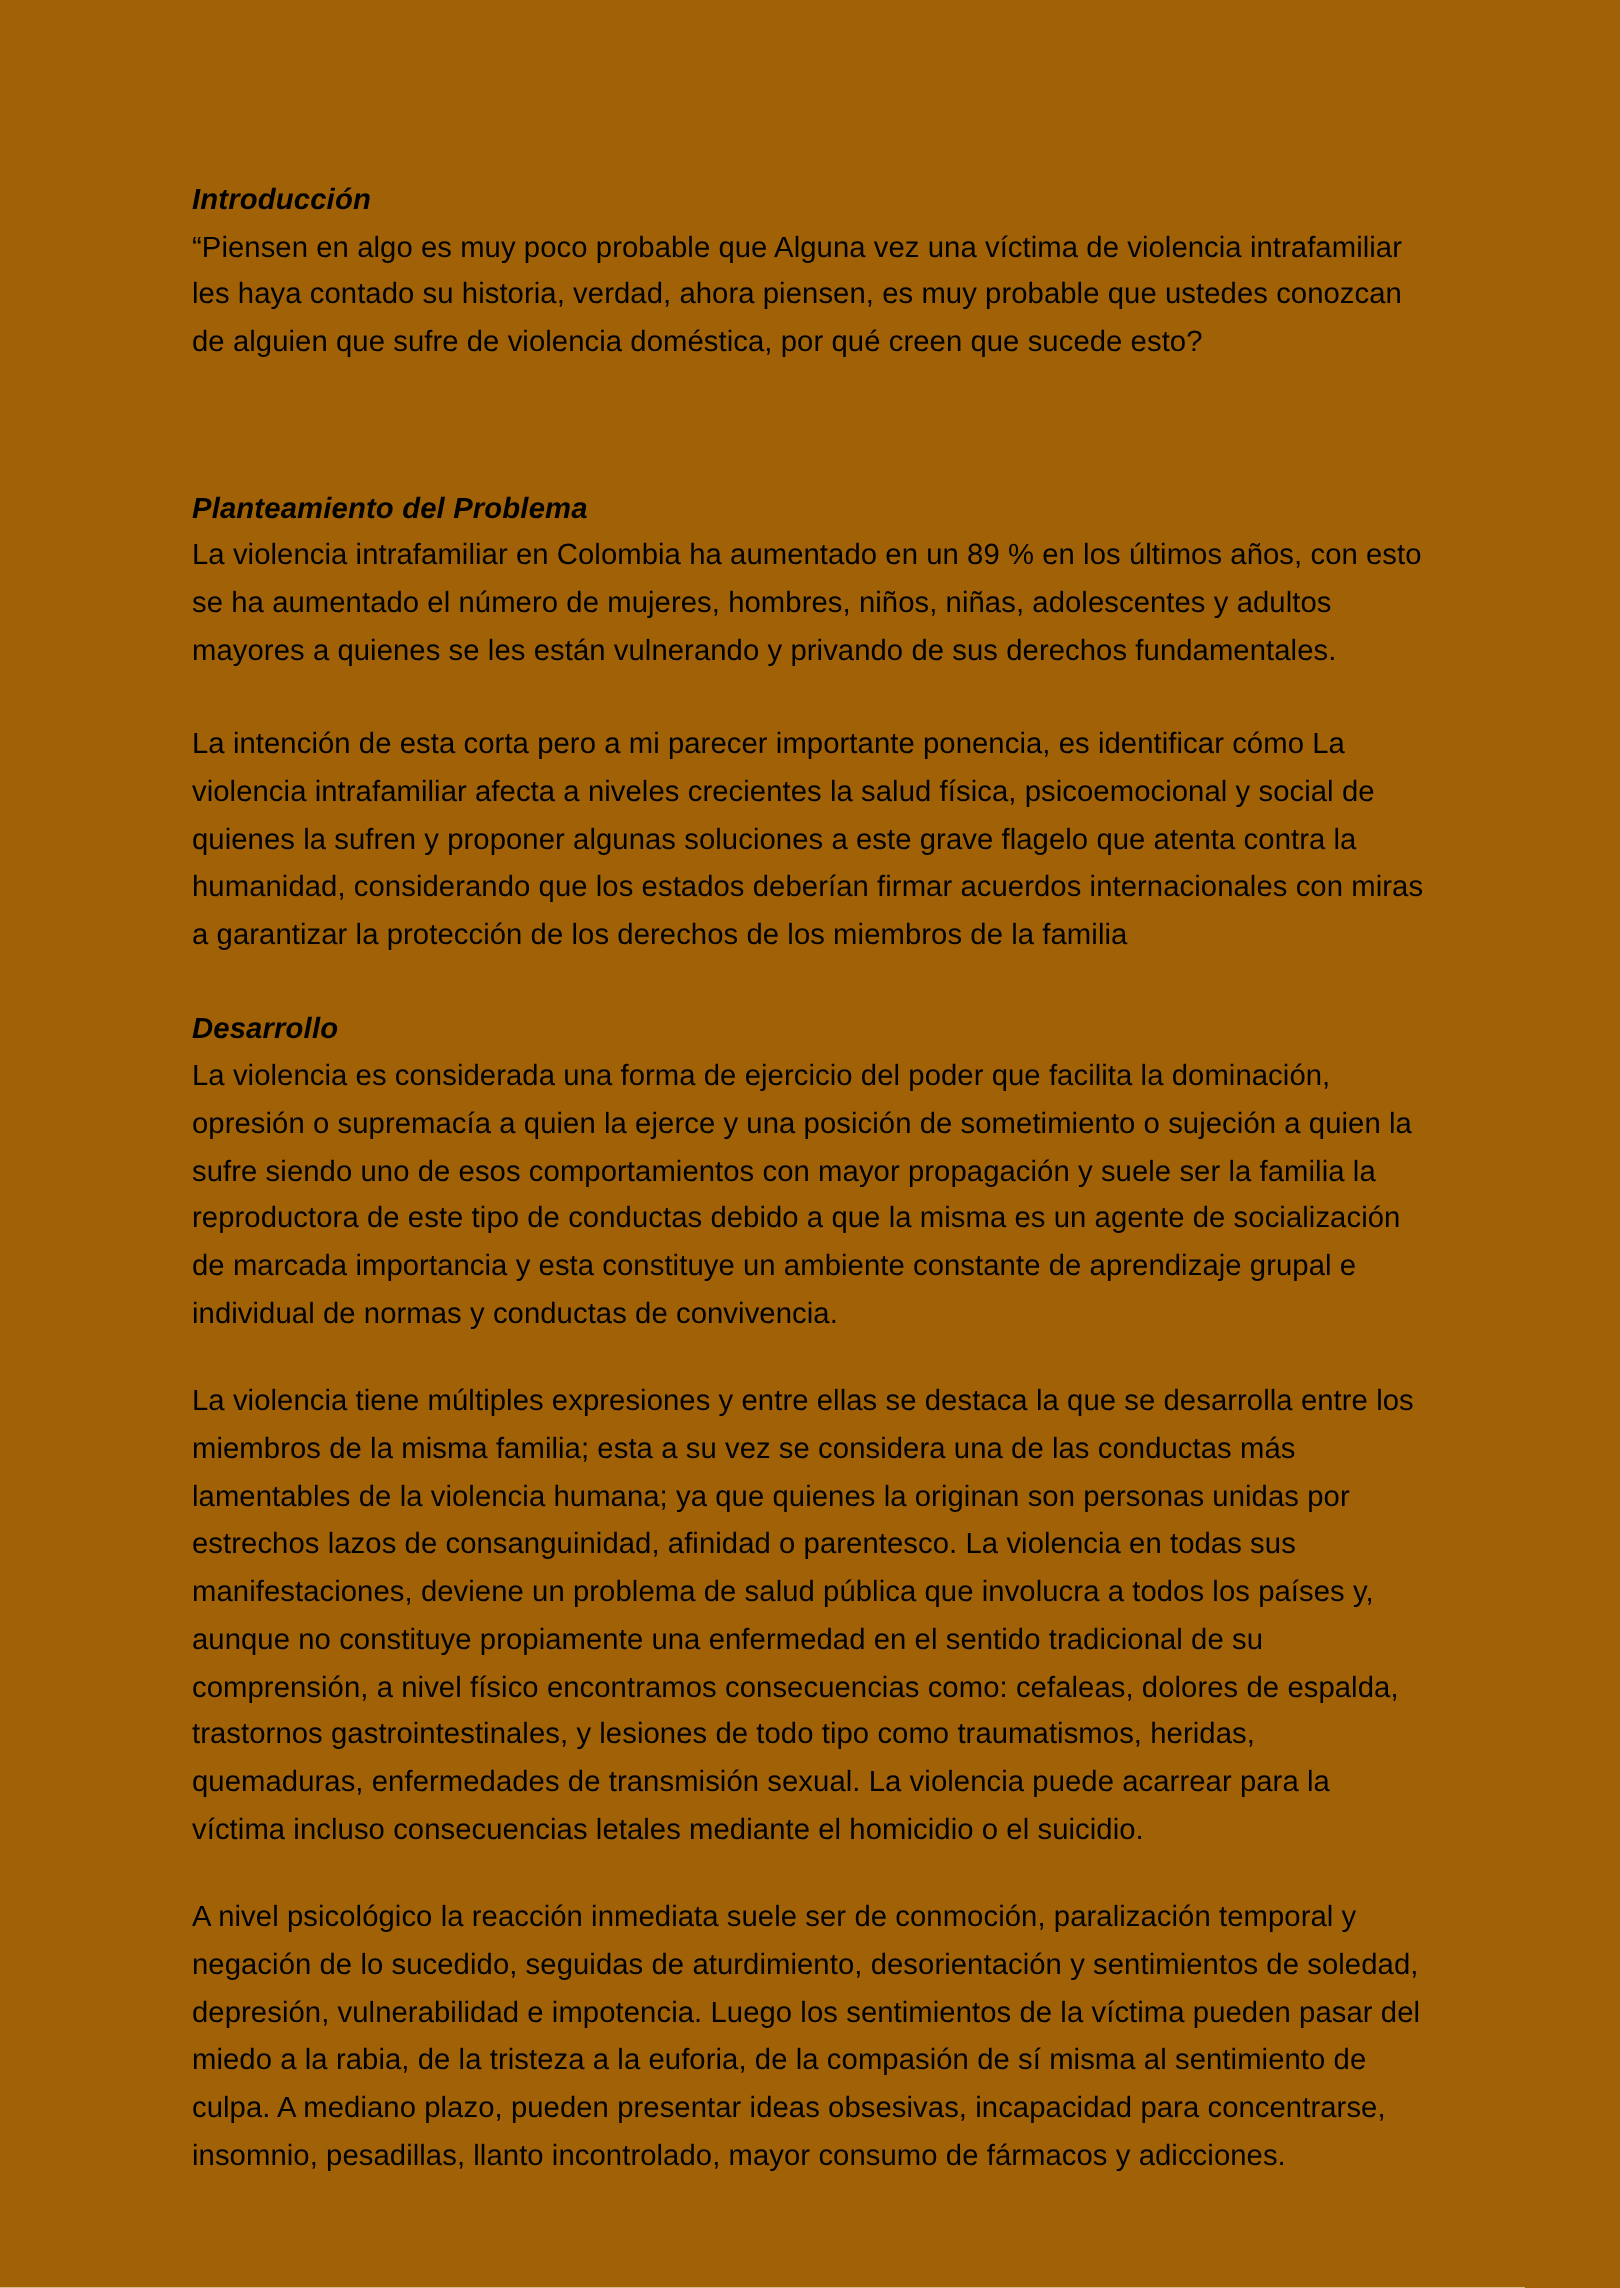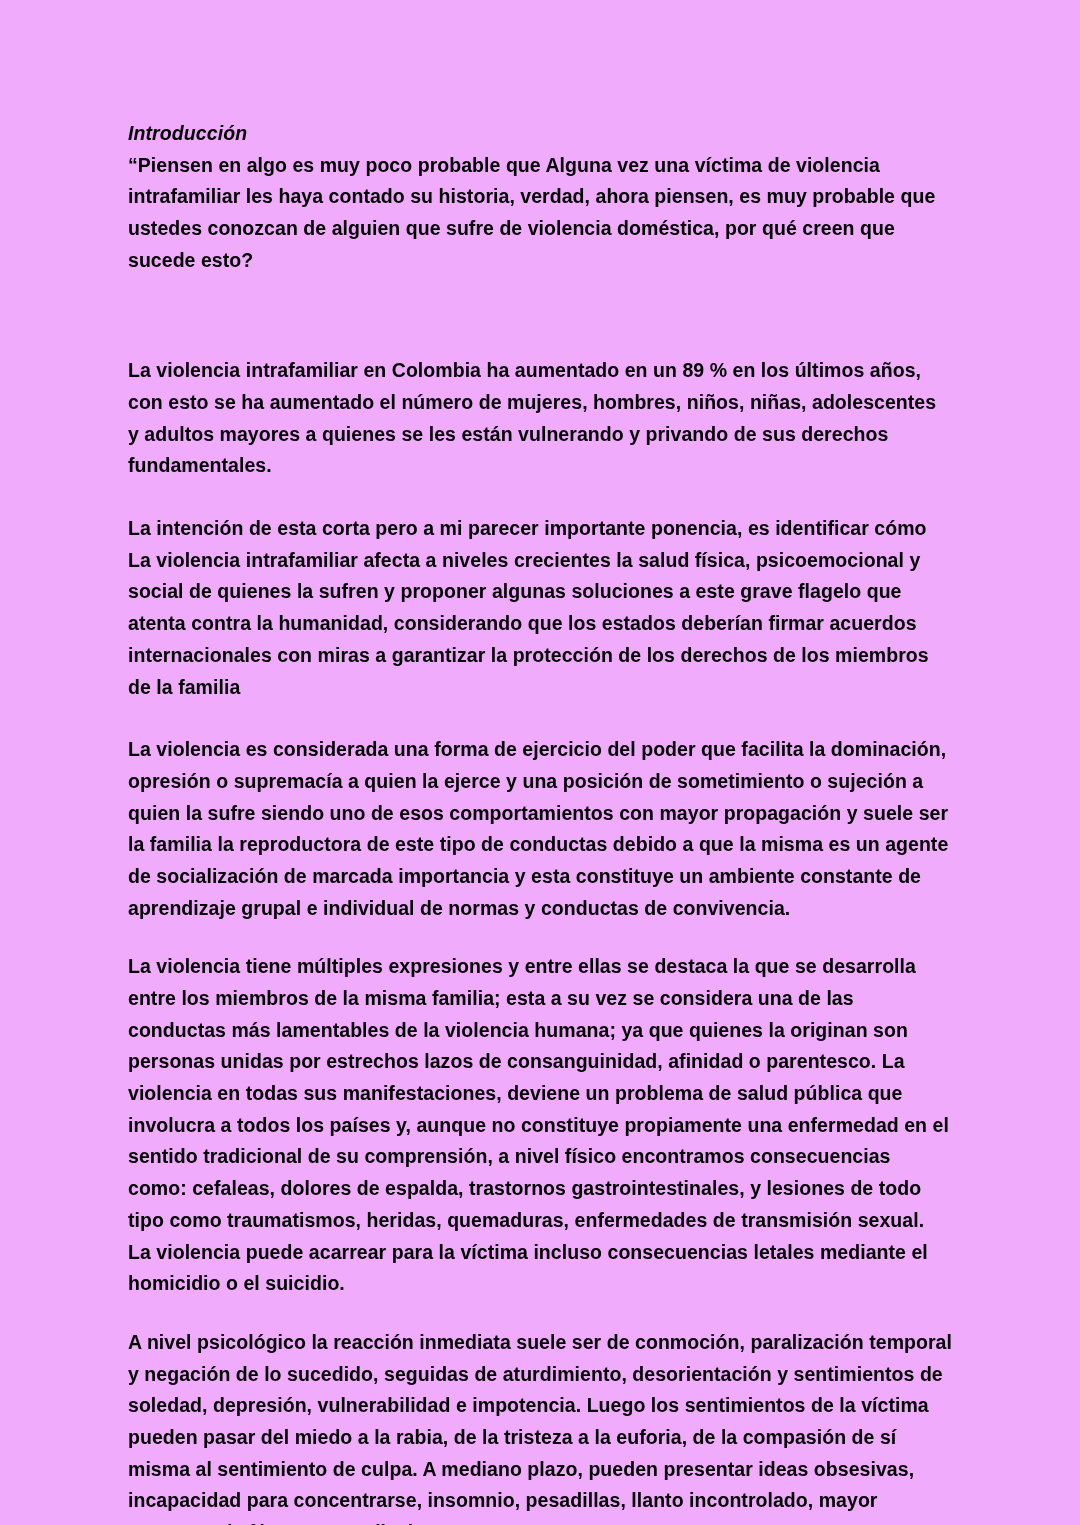--- a/index.html
+++ b/index.html
@@ -8,21 +8,21 @@
     background: #ffffff;
   }
   body {
     font-family: "Liberation Sans", sans-serif;
     color: #000000;
   }
   .page {
     width: 1080px;
     height: 1525px;
     position: relative;
-    background: #f0abfc;
+    background: #a16207;
     box-sizing: border-box;
     padding: 118px 128px 60px 128px;
     overflow: hidden;
   }
   .doc-body {
     width: 824px;
   }
   .section-heading {
     font-weight: bold;
     font-style: italic;
@@ -30,53 +30,54 @@
     line-height: 1.62;
     margin: 0 0 0 0;
     letter-spacing: 0.1px;
   }
   .para {
     font-size: 19.5px;
     line-height: 1.625;
     margin: 0;
     text-align: left;
     letter-spacing: 0.05px;
-    font-weight: bold;
   }
   .gap-small { height: 27px; }
   .gap-section { height: 52px; }
   .gap-subsection { height: 31px; }
 </style>
 </head>
 <body>
 
 <div class="page">
   <div class="doc-body">
 
     <div>
       <div class="section-heading">Introducción</div>
       <p class="para">“Piensen en algo es muy poco probable que Alguna vez una víctima de violencia intrafamiliar les haya  contado su historia, verdad,  ahora piensen, es muy probable que ustedes conozcan de alguien que sufre de violencia doméstica, por qué creen que sucede esto?</p>
       <div class="gap-small"></div>
     </div>
 
     <div class="gap-section"></div>
 
     <div>
+      <div class="section-heading">Planteamiento del Problema</div>
       <p class="para">La violencia intrafamiliar en Colombia ha aumentado en un 89 % en los últimos años, con esto se ha aumentado el número de mujeres, hombres, niños, niñas, adolescentes y adultos mayores a quienes se les están vulnerando y privando de sus derechos fundamentales.</p>
     </div>
 
     <div class="gap-subsection"></div>
 
     <div>
       <p class="para">La intención de esta corta pero a mi parecer importante ponencia, es identificar cómo La violencia intrafamiliar afecta a niveles crecientes la salud física, psicoemocional y social de quienes la sufren y proponer algunas soluciones a este grave flagelo que atenta contra la humanidad, considerando que los estados deberían firmar acuerdos internacionales con miras a garantizar la protección de los derechos de los miembros de la familia</p>
     </div>
 
     <div class="gap-subsection"></div>
 
     <div>
+      <div class="section-heading">Desarrollo</div>
       <p class="para">La violencia es considerada una forma de ejercicio del poder que facilita la dominación, opresión o supremacía a quien la ejerce y una posición de sometimiento o sujeción a quien la sufre siendo uno de esos comportamientos con mayor propagación y suele ser la familia la reproductora de este tipo de conductas debido a  que la misma es un agente de socialización de marcada importancia y esta constituye un ambiente constante de aprendizaje grupal e individual de normas y conductas de convivencia.</p>
       <div class="gap-small"></div>
       <p class="para">La violencia  tiene múltiples expresiones y entre ellas se destaca la que se desarrolla entre los miembros de la misma familia; esta a su vez se considera una de las conductas más lamentables de la violencia humana; ya que quienes la originan son personas unidas por estrechos lazos de consanguinidad, afinidad o parentesco. La violencia en todas sus manifestaciones, deviene un problema de salud pública que involucra a todos los países y, aunque no constituye propiamente una enfermedad en el sentido tradicional de su comprensión, a nivel físico encontramos consecuencias como: cefaleas, dolores de espalda, trastornos gastrointestinales, y lesiones de todo tipo como traumatismos, heridas, quemaduras, enfermedades de transmisión sexual. La violencia puede acarrear para la víctima incluso consecuencias letales mediante el homicidio o el suicidio.</p>
       <div class="gap-small"></div>
       <p class="para">A nivel psicológico la reacción inmediata suele ser de conmoción, paralización temporal y negación de lo sucedido, seguidas de aturdimiento, desorientación y sentimientos de soledad, depresión, vulnerabilidad e impotencia. Luego los sentimientos de la víctima pueden pasar del miedo a la rabia, de la tristeza a la euforia, de la compasión de sí misma al sentimiento de culpa. A mediano plazo, pueden presentar ideas obsesivas, incapacidad para concentrarse, insomnio, pesadillas, llanto incontrolado, mayor consumo de fármacos y adicciones.</p>
     </div>
 
   </div>
 </div>
 

